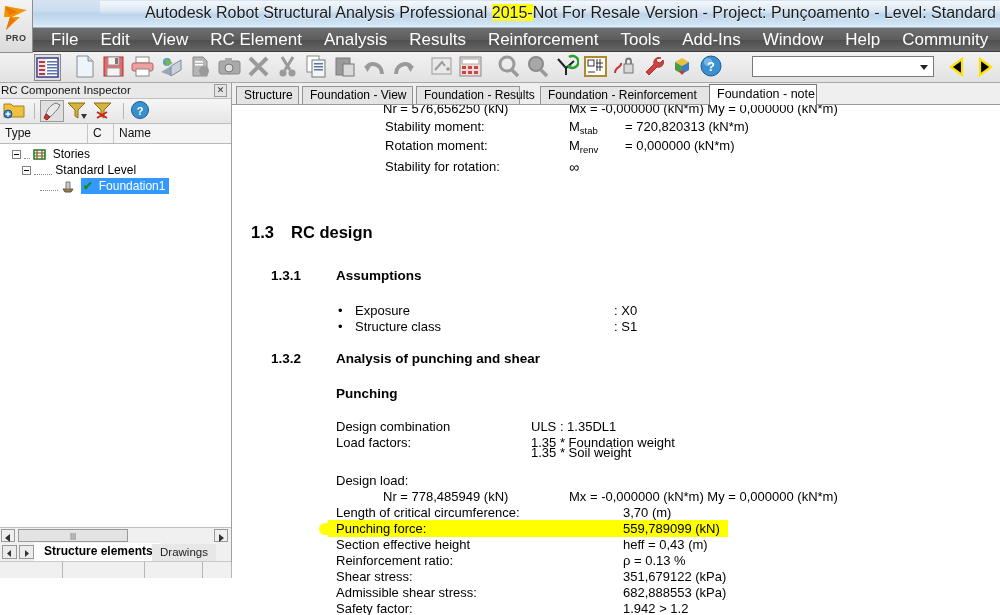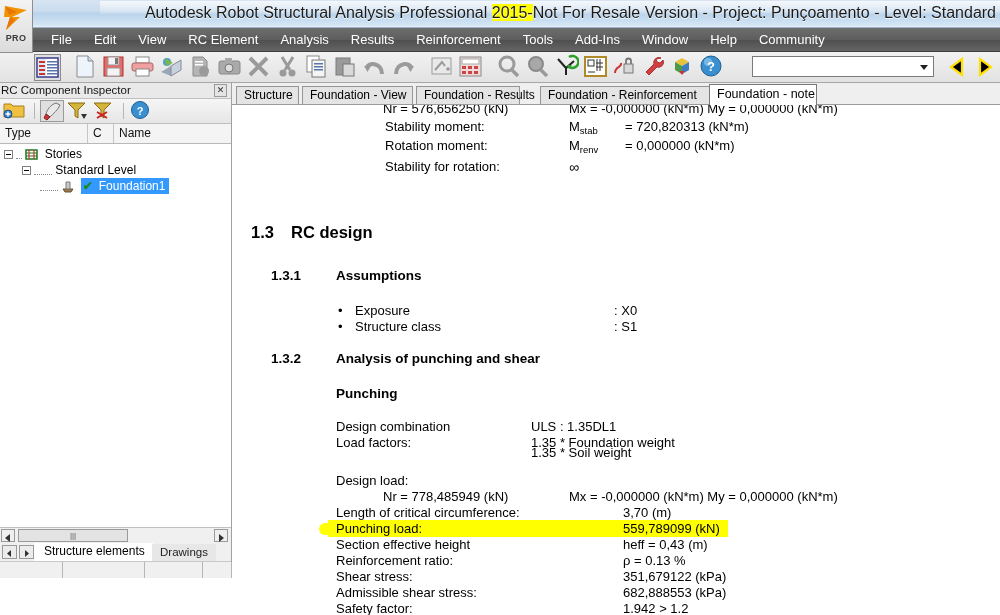--- a/index.html
+++ b/index.html
@@ -43,21 +43,21 @@
   }
 
   
   .menubar{
     position:absolute;left:32px;top:28px;width:968px;height:24px;
     background:linear-gradient(to bottom,#6e6e6e 0%,#5d5d5d 50%,#4e4e4e 51%,#656565 100%);
     box-sizing:border-box;border-bottom:1px solid #3c3c3c;
     display:flex;align-items:center;
   }
   .menu-item{
-    color:#ffffff;font-size:13px;padding:3px 9px;margin:14px 2px;
+    color:#ffffff;font-size:17px;padding:3px 9px;margin:14px 2px;
     white-space:nowrap;cursor:default;
   }
   .menu-item:first-child{margin-left:10px;}
 
   
   .toolbar{
     position:absolute;left:0;top:52px;width:1000px;height:31px;
     background:linear-gradient(to bottom,#f2f2f2,#e2e2e2);
     border-bottom:1px solid #a8a8a8;
     box-sizing:border-box;
@@ -119,21 +119,21 @@
   }
   .hs-btn{position:absolute;top:1px;width:14px;height:13px;background:#efefef;border:1px solid #9a9a9a;box-sizing:border-box;}
   .hs-thumb{position:absolute;left:18px;top:1px;width:110px;height:13px;background:#e3e3e3;border:1px solid #9a9a9a;box-sizing:border-box;}
   .lp-bottomtabs{
     position:absolute;left:0;bottom:17px;width:231px;height:18px;
     background:#f0f0f0;
   }
   .bt-nav{position:absolute;top:2px;width:15px;height:14px;border:1px solid #9a9a9a;background:#ececec;box-sizing:border-box;}
   .tab-sel{
     position:absolute;left:34px;top:0px;height:34px;line-height:17px;
-    font-size:12px;font-weight:normal;color:#000;padding:0 8px 0 10px;
+    font-size:12px;font-weight:bold;color:#000;padding:0 8px 0 10px;
     background:#ffffff;
   }
   .tab-un{
     position:absolute;left:152px;top:1px;height:17px;line-height:16px;
     font-size:11.5px;color:#222;padding:0 8px 0 8px;background:#e7e7e7;
   }
   .lp-statusrow{
     position:absolute;left:0;bottom:0;width:231px;height:17px;background:#f0f0f0;
     border-top:1px solid #c8c8c8;box-sizing:border-box;
   }
@@ -449,21 +449,21 @@
       </div>
     </div>
 
     <div class="lp-header">
       <div style="width:88px">Type</div>
       <div style="width:26px">C</div>
       <div style="width:116px;border-right:none">Name</div>
     </div>
 
     <div class="lp-tree">
-      <div class="tree-row" style="padding-left:4px;padding-top:2px">
+      <div class="tree-row" style="padding-left:12px;padding-top:2px">
         <span class="tw-box"></span><span class="tree-dots" style="width:6px"></span>
         <svg width="13" height="12" style="vertical-align:middle;margin-right:3px">
           <rect x="1" y="1" width="11" height="9" fill="none" stroke="#1d7a1d" stroke-width="1.5"></rect>
           <path d="M1 4 h11 M1 7 h11" stroke="#1d7a1d" stroke-width="1.2"></path>
           <path d="M4 1 v9 M9 1 v9" stroke="#cc3333" stroke-width="1.2"></path>
         </svg>
         <span>Stories</span>
       </div>
 
       <div class="tree-row" style="padding-left:22px">
@@ -572,21 +572,21 @@
 
     <div class="ln" style="left:103px;top:368px">Design load:</div>
     <div class="ln" style="left:150px;top:384px">Nr = 778,485949 (kN)</div>
     <div class="ln" style="left:336px;top:384px">Mx = -0,000000 (kN*m)  My = 0,000000 (kN*m)</div>
 
     <div class="ln" style="left:103px;top:400px">Length of critical circumference:</div>
     <div class="ln" style="left:390px;top:400px">3,70 (m)</div>
 
     <div class="hl-band" style="left:95px;top:415px;width:400px;height:17px"></div>
     <div class="hl-cap" style="left:86px;top:418px;width:12px;height:12px;border-radius:50% 0 0 50%"></div>
-    <div class="ln" style="left:103px;top:416px">Punching load:</div>
+    <div class="ln" style="left:103px;top:416px">Punching force:</div>
     <div class="ln" style="left:390px;top:416px">559,789099 (kN)</div>
 
     <div class="ln" style="left:103px;top:432px">Section effective height</div>
     <div class="ln" style="left:390px;top:432px">heff = 0,43 (m)</div>
 
     <div class="ln" style="left:103px;top:448px">Reinforcement ratio:</div>
     <div class="ln" style="left:390px;top:448px">ρ = 0.13 %</div>
 
     <div class="ln" style="left:103px;top:464px">Shear stress:</div>
     <div class="ln" style="left:390px;top:464px">351,679122 (kPa)</div>

